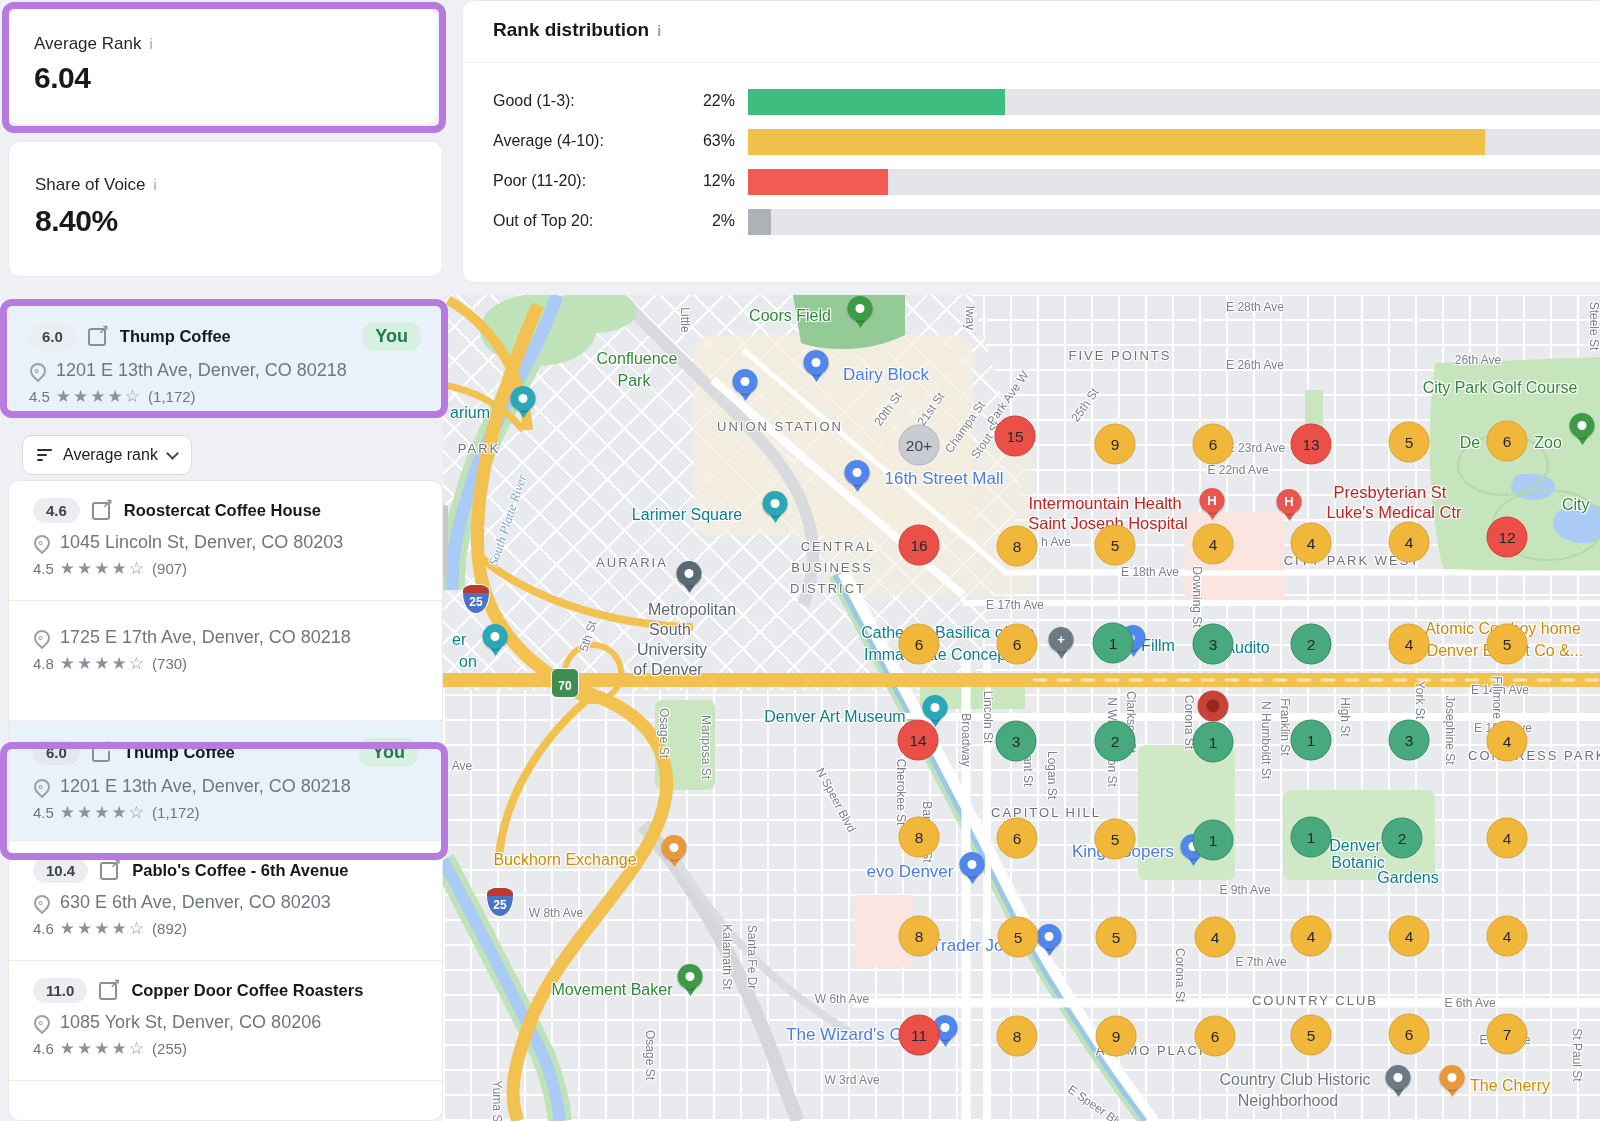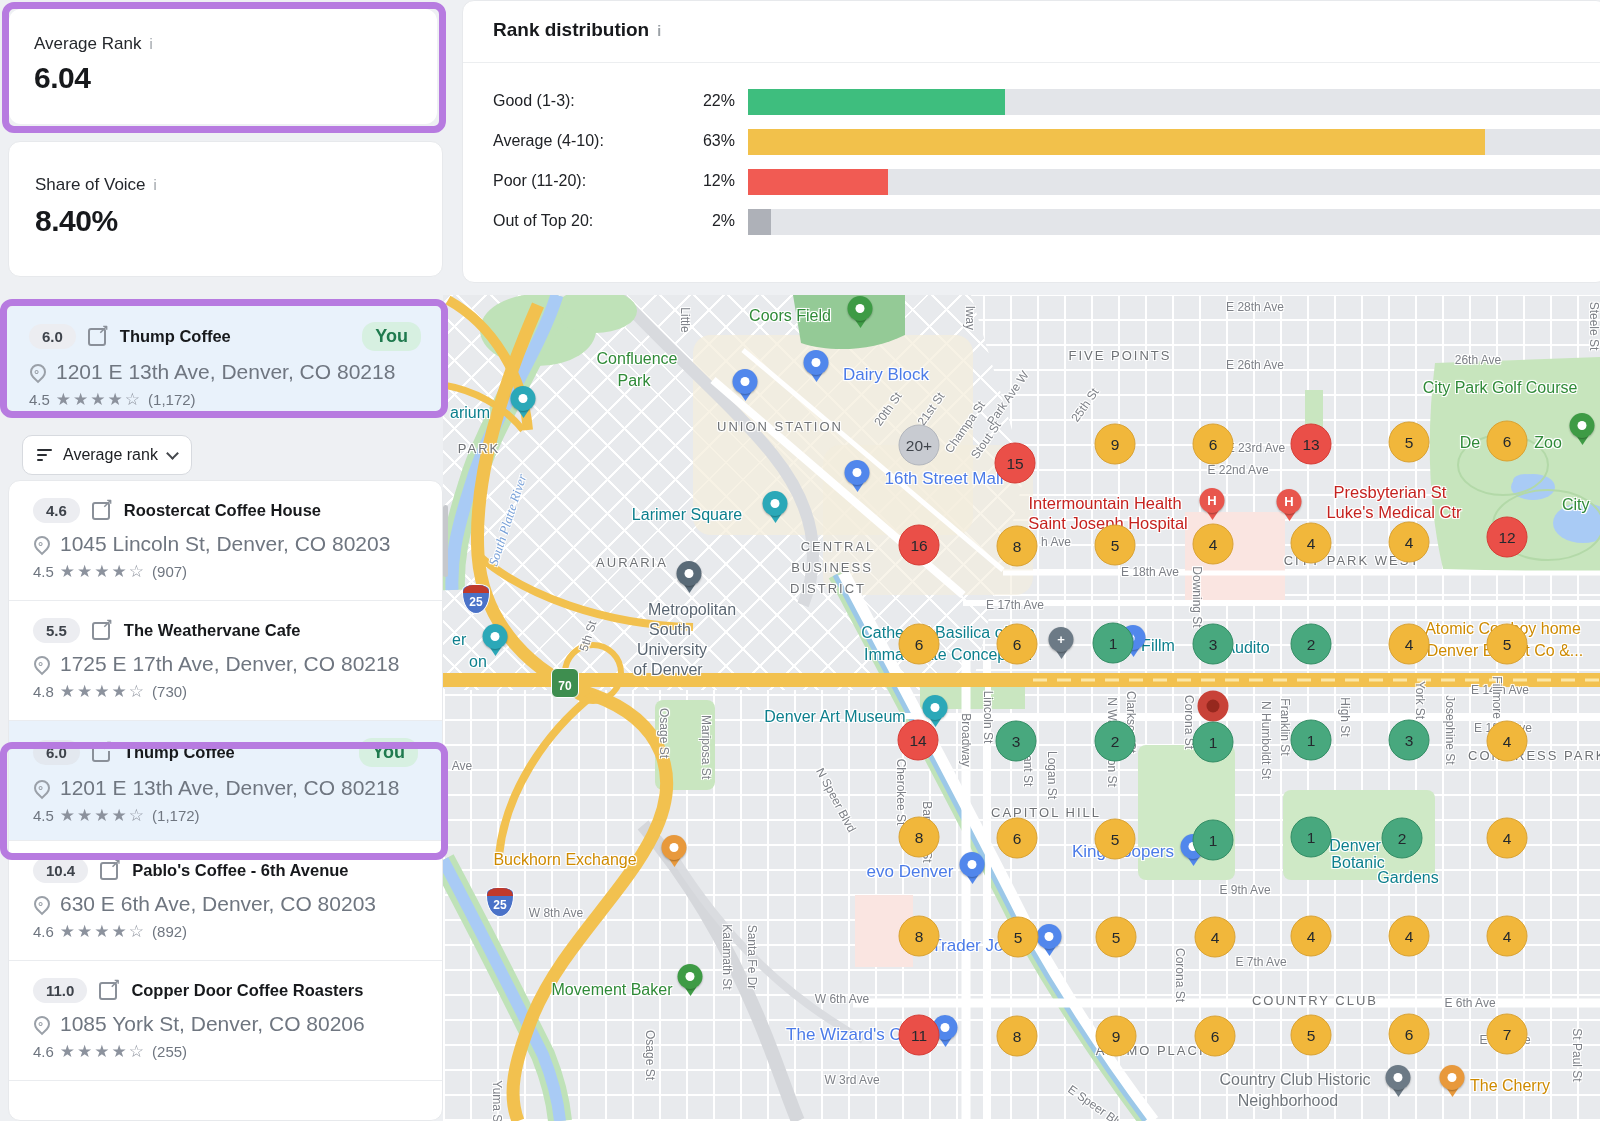--- a/index.html
+++ b/index.html
@@ -24,21 +24,21 @@
   .badge{background:#ECEDF1;border-radius:13px;padding:4px 13px;font-size:15px;font-weight:600;color:#3E434B}
   .hl .badge{background:#E3E8EF}
   .ext{position:relative;width:14px;height:14px;border:2px solid #8A9099;border-radius:3px;margin:0 4px 0 12px}
   .ext::before{content:"";position:absolute;right:-4px;top:-4px;width:9px;height:9px;background:inherit}
   .ext::after{content:"\2197";position:absolute;right:-5px;top:-8px;font-size:13px;font-weight:700;color:#8A9099}
   .hl .ext::before{background:#E9F2FB}
   .bname{font-size:16.5px;font-weight:700;color:#17191c;margin-left:10px}
   .youb{margin-left:auto;background:#D7F0E1;color:#1F7A4E;font-size:18px;font-weight:600;border-radius:13px;padding:4px 13px}
   .lpin{position:relative;width:12px;height:12px;border:2px solid #9AA0A8;border-radius:50% 50% 50% 0;transform:rotate(-45deg);margin-right:10px;margin-left:1px}
   .lpin::after{content:"";position:absolute;left:3px;top:3px;width:2px;height:2px;border:1.5px solid #9AA0A8;border-radius:50%}
-  .addr{font-size:21px;color:#6F7680}
+  .addr{font-size:18px;color:#6F7680}
   .rate{font-size:15px;color:#6F7680}
   .stars{color:#8C929D;font-size:17px;letter-spacing:2px;margin:0 6px}
   .item{box-sizing:border-box;padding:17px 24px 0 24px;height:120px;border-bottom:1px solid #EAECEF;position:relative}
   
   .sortbtn{position:absolute;display:flex;align-items:center;background:#fff;border:1px solid #D7DADF;border-radius:10px;height:38px;padding:0 14px;cursor:pointer}
   .sico{display:inline-block;width:16px;margin-right:10px}
   .sico i{display:block;height:2.5px;background:#2b2e33;border-radius:2px;margin:2.5px 0}
   .chev{display:inline-block;width:7px;height:7px;border-right:2px solid #44474c;border-bottom:2px solid #44474c;transform:rotate(45deg);margin-left:10px;margin-top:-3px}
   .thumb{position:absolute;width:5px;border-radius:3px;background:#C6C8CC;z-index:70}
   
@@ -265,21 +265,21 @@
     <div class="lbl street" style="left: 655px; top: 813px; transform: translate(-50%, -50%) rotate(35deg);">E Speer Blvd</div>
     <div class="lbl water" style="left: 65px; top: 225px; transform: translate(-50%, -50%) rotate(-72deg);">South Platte River</div>
     <div class="lbl place" style="left: 27px; top: 118px;">arium</div>
     <div class="lbl place" style="left: 244px; top: 220px;">Larimer Square</div>
     <div class="lbl place" style="left: 392px; top: 422px;">Denver Art Museum</div>
     <div class="lbl place" style="left: 505px; top: 338px;">Cathedral Basilica of the</div>
     <div class="lbl place" style="left: 505px; top: 360px;">Immaculate Conception</div>
     <div class="lbl place" style="left: 715px; top: 351px;">Fillm</div>
     <div class="lbl place" style="left: 804px; top: 353px;">Audito</div>
     <div class="lbl place left" style="left: 9px; top: 345px;">er</div>
-    <div class="lbl place left" style="left: 26px; top: 367px;">on</div>
+    <div class="lbl place left" style="left: 16px; top: 367px;">on</div>
     <div class="lbl place" style="left: 912px; top: 551px;">Denver</div>
     <div class="lbl place" style="left: 915px; top: 568px;">Botanic</div>
     <div class="lbl place" style="left: 965px; top: 583px;">Gardens</div>
     <div class="lbl campus" style="left: 249px; top: 315px;">Metropolitan</div>
     <div class="lbl campus" style="left: 227px; top: 335px;">South</div>
     <div class="lbl campus" style="left: 229px; top: 355px;">University</div>
     <div class="lbl campus" style="left: 225px; top: 375px;">of Denver</div>
     <div class="lbl pgray" style="left: 852px; top: 785px;">Country Club Historic</div>
     <div class="lbl pgray" style="left: 845px; top: 806px;">Neighborhood</div>
     <div class="lbl green" style="left: 347px; top: 21px;">Coors Field</div>
@@ -390,21 +390,21 @@
     </div>
     <div class="ppin" style="left: 1009px; top: 802px;">
       <div class="head dot" style="background: rgb(232, 153, 60);"></div>
       <div class="tail" style="border-top-color: rgb(232, 153, 60);"></div>
     </div>
     <div class="shield " style="left: 33px; top: 304px;">25</div>
     <div class="shield " style="left: 57px; top: 607px;">25</div>
     <div class="shield greenb" style="left: 122px; top: 388px;">70</div>
     <div class="youdot" style="left: 770px; top: 411px;"></div>
     <div class="mk x" style="left: 476px; top: 150px;">20+</div>
-    <div class="mk r" style="left: 572px; top: 168px;">15</div>
+    <div class="mk r" style="left: 572px; top: 141px;">15</div>
     <div class="mk y" style="left: 672px; top: 149px;">9</div>
     <div class="mk y" style="left: 770px; top: 149px;">6</div>
     <div class="mk r" style="left: 868px; top: 149px; text-align: right;">13</div>
     <div class="mk y" style="left: 966px; top: 147px;">5</div>
     <div class="mk y" style="left: 1064px; top: 146px;">6</div>
     <div class="mk r" style="left: 476px; top: 250px;">16</div>
     <div class="mk y" style="left: 574px; top: 251px;">8</div>
     <div class="mk y" style="left: 672px; top: 250px;">5</div>
     <div class="mk y" style="left: 770px; top: 249px;">4</div>
     <div class="mk y" style="left: 868px; top: 248px;">4</div>
@@ -489,26 +489,20 @@
     <span class="lpin"></span>
     <span class="addr">1045 Lincoln St, Denver, CO 80203</span>
   </div>
   <div class="rowline" style="margin-top:5px">
     <span class="rate">4.5</span>
     <span class="stars">★★★★☆</span>
     <span class="rate">(907)</span>
   </div>
       </div>
       <div class="item">
-        <div class="rowline">
-    <span class="badge">5.5</span>
-    <span class="ext"></span>
-    <span class="bname">The Weathervane Cafe</span>
-
-  </div>
   <div class="rowline" style="margin-top:9px">
     <span class="lpin"></span>
     <span class="addr">1725 E 17th Ave, Denver, CO 80218</span>
   </div>
   <div class="rowline" style="margin-top:5px">
     <span class="rate">4.8</span>
     <span class="stars">★★★★☆</span>
     <span class="rate">(730)</span>
   </div>
       </div>

